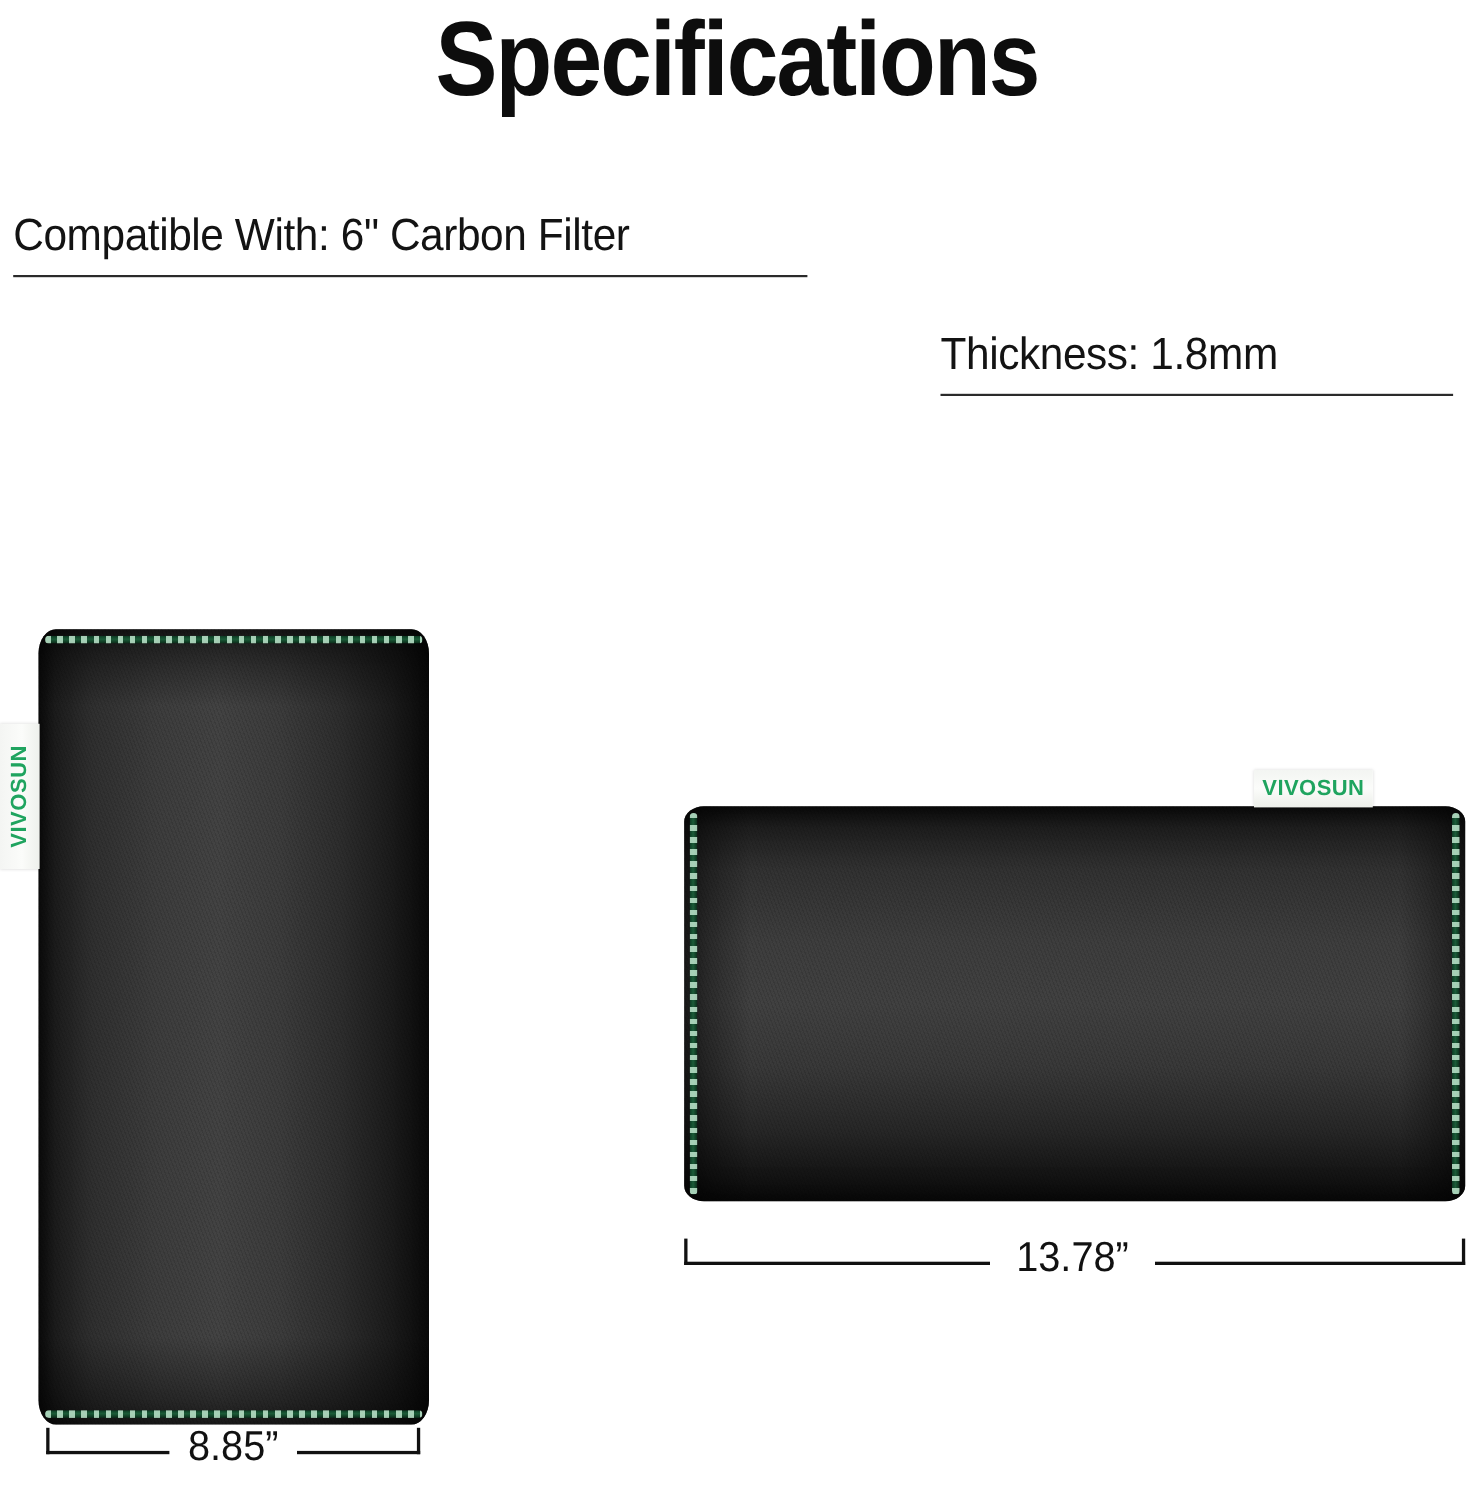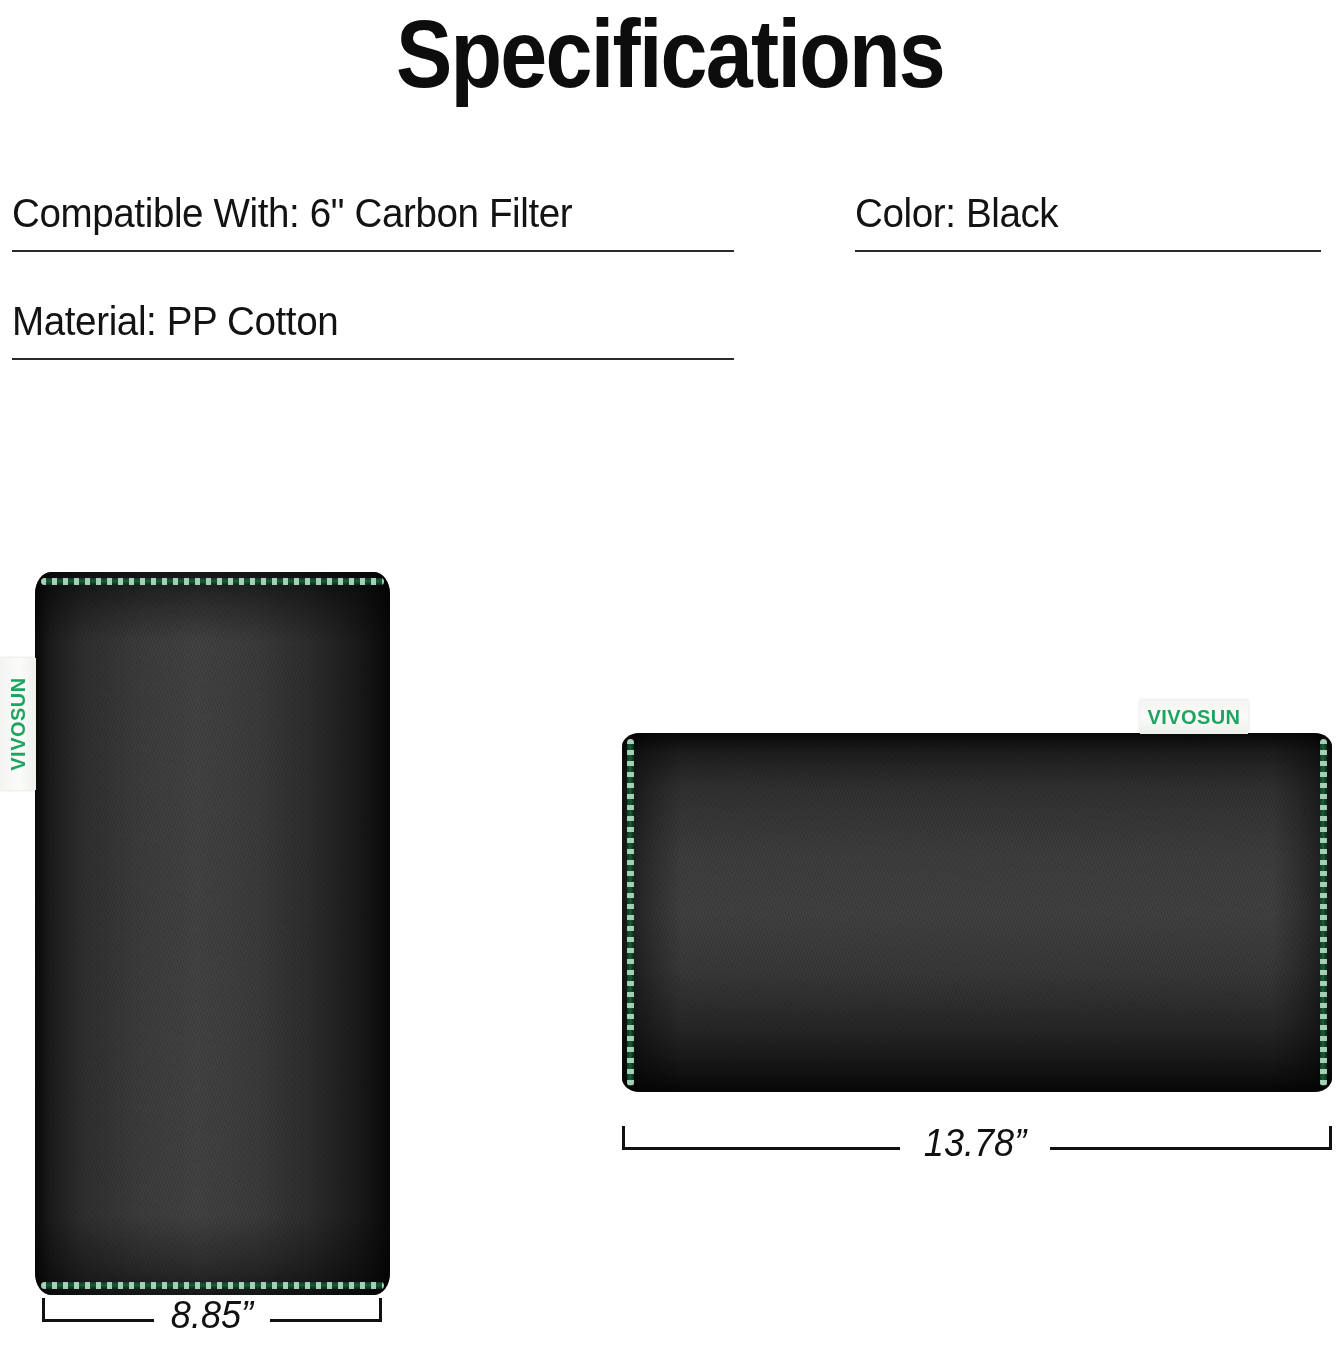--- a/index.html
+++ b/index.html
@@ -241,21 +241,20 @@
     letter-spacing: 0.4px;
     color: #1fa45f;
     line-height: 20px;
     white-space: nowrap;
   }
 
   
   .dim {
     position: absolute;
     height: 44px;
-    font-style: italic;
   }
   .dim .cap {
     position: absolute;
     bottom: 0;
     width: 3px;
     height: 24px;
     background: #111111;
   }
   .dim .cap.left  { left: 0; }
   .dim .cap.right { right: 0; }
@@ -303,30 +302,26 @@
 
 <div id="page-title">Specifications</div>
 
 <div id="spec-table">
 
   <div class="spec-cell col-left row-0">
     <div class="spec-text">Compatible With: 6" Carbon Filter</div>
     <div class="spec-rule"></div>
   </div>
 
-  <div class="spec-cell col-right row-0">
-    <div class="spec-text">Color: Black</div>
+
+
+  <div class="spec-cell col-right row-1">
+    <div class="spec-text">Thickness: 1.8mm</div>
     <div class="spec-rule"></div>
   </div>
-
-  <div class="spec-cell col-left row-1">
-    <div class="spec-text">Material: PP Cotton</div>
-    <div class="spec-rule"></div>
-  </div>
-
 
 </div>
 
 <div id="product-left">
   <div class="body">
     <div class="grain"></div>
     <div class="top-fade"></div>
     <div class="bottom-fade"></div>
   </div>
   <div class="edge-top"></div>

